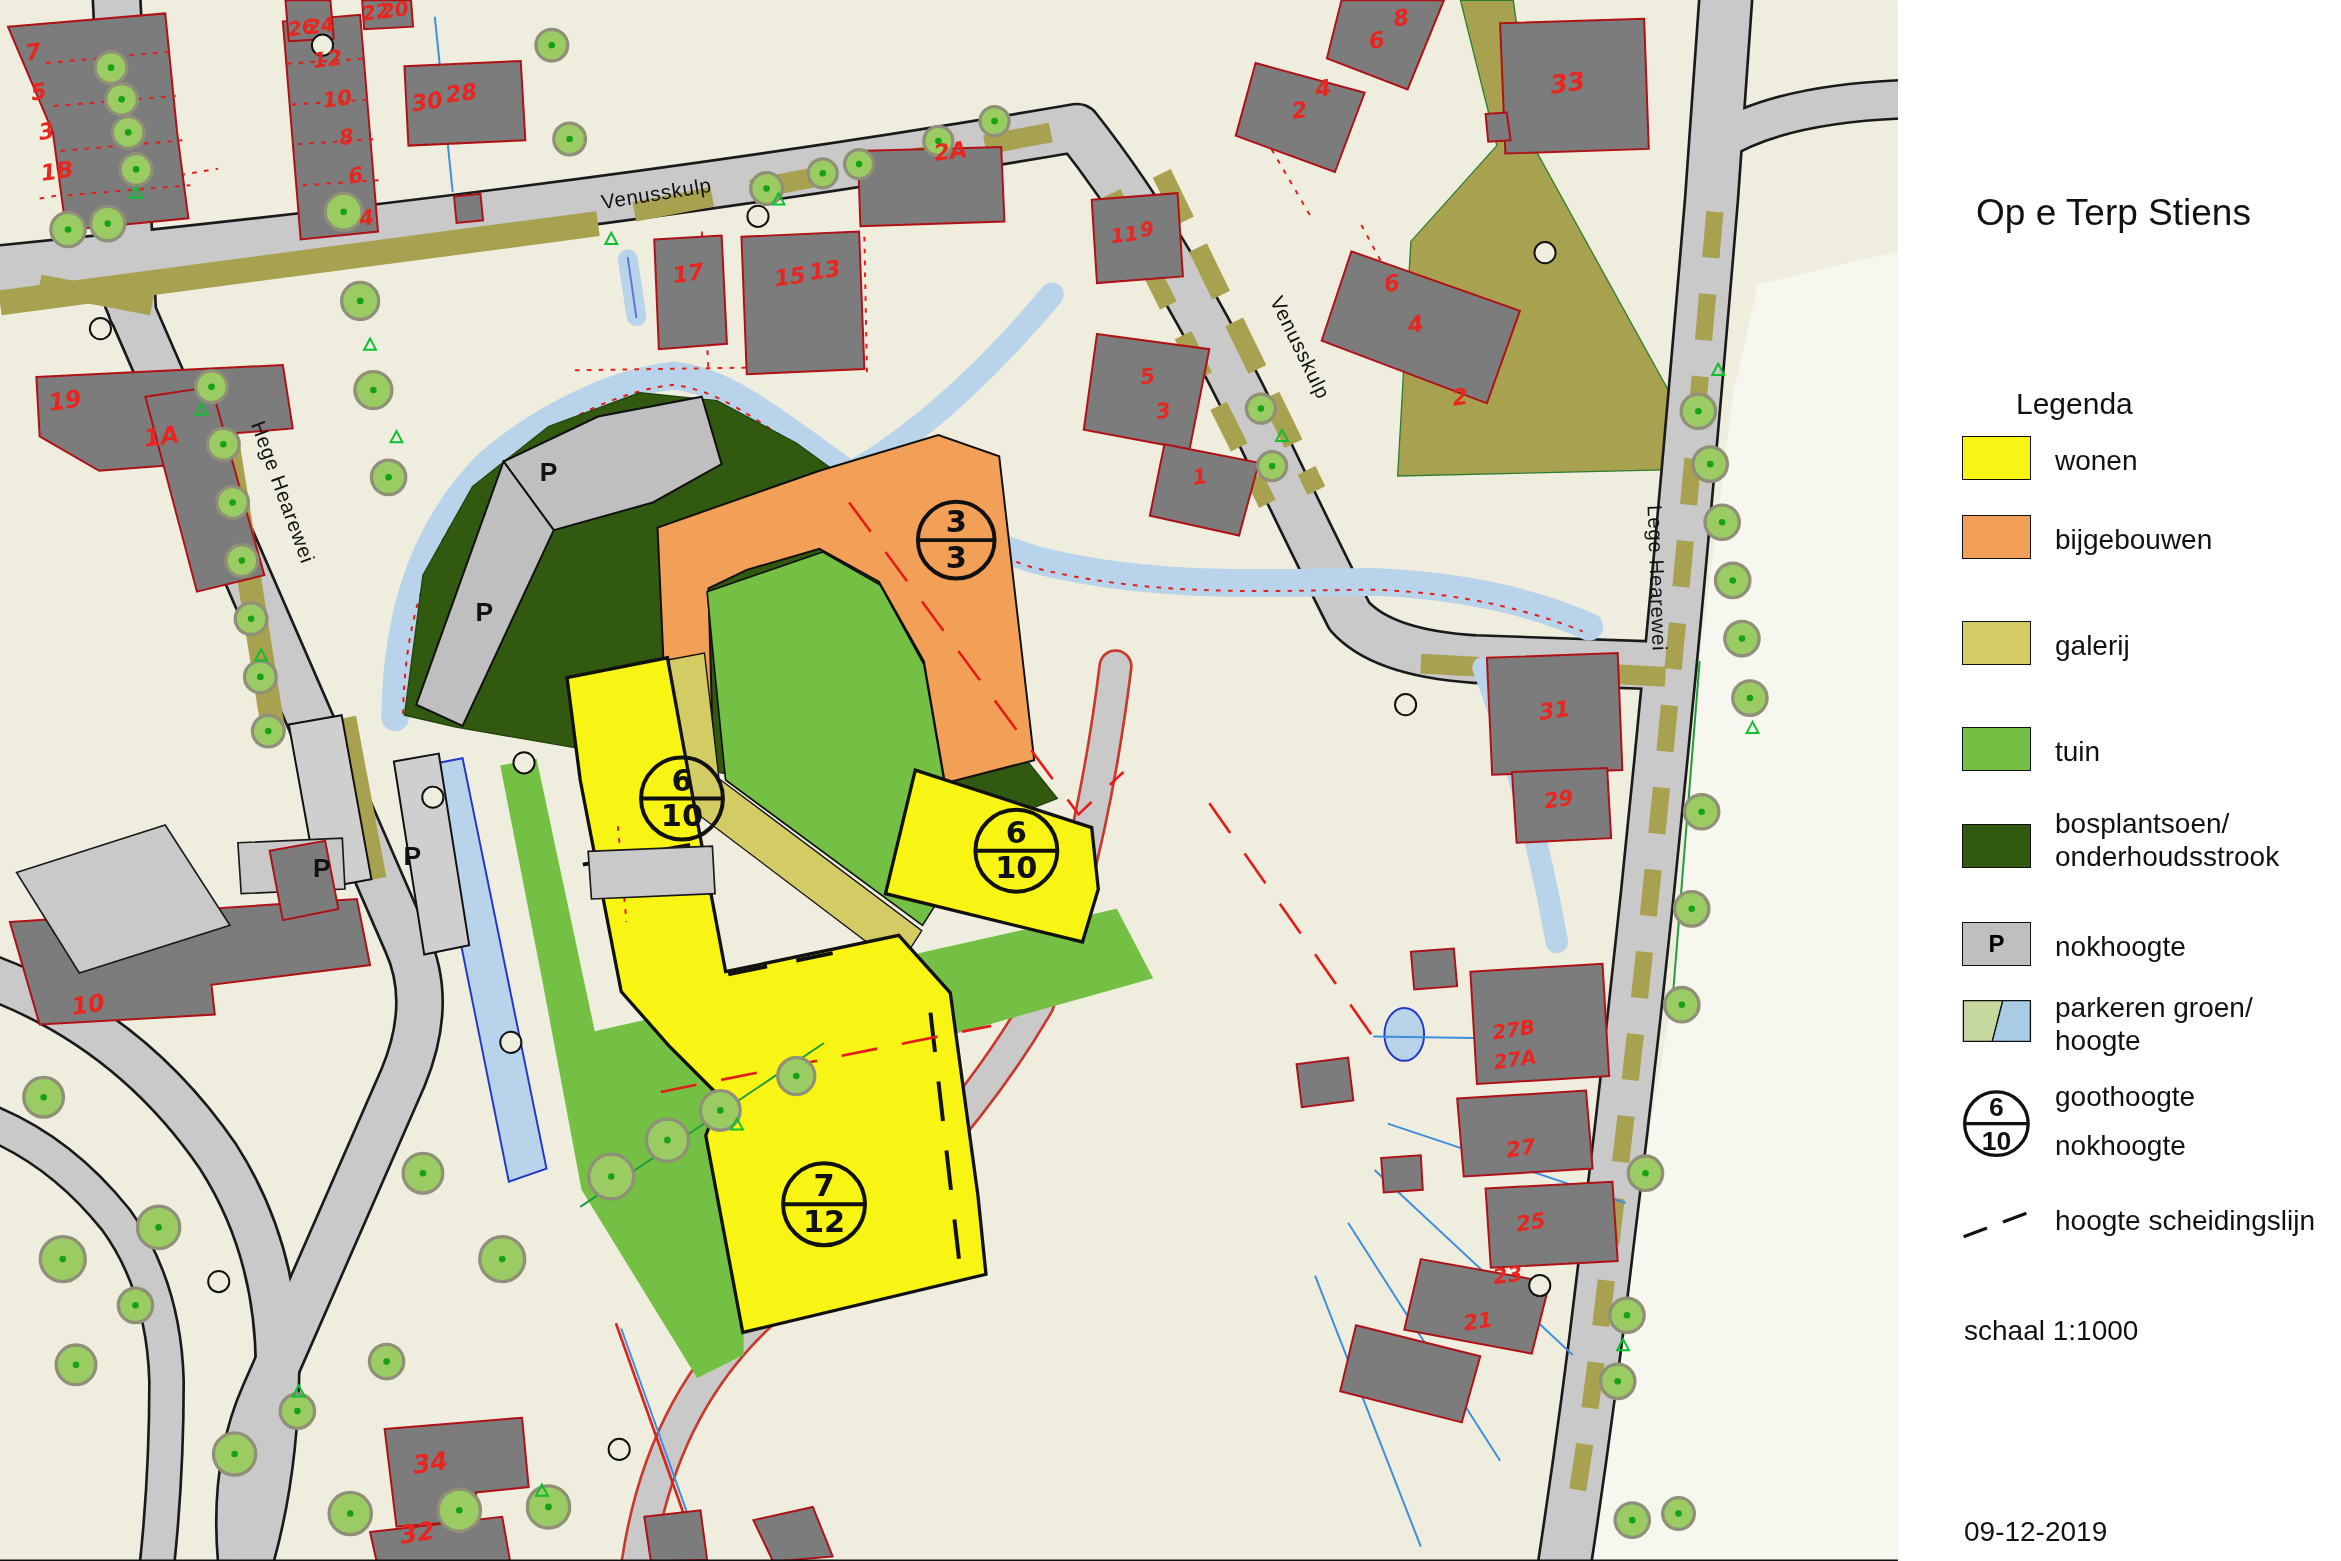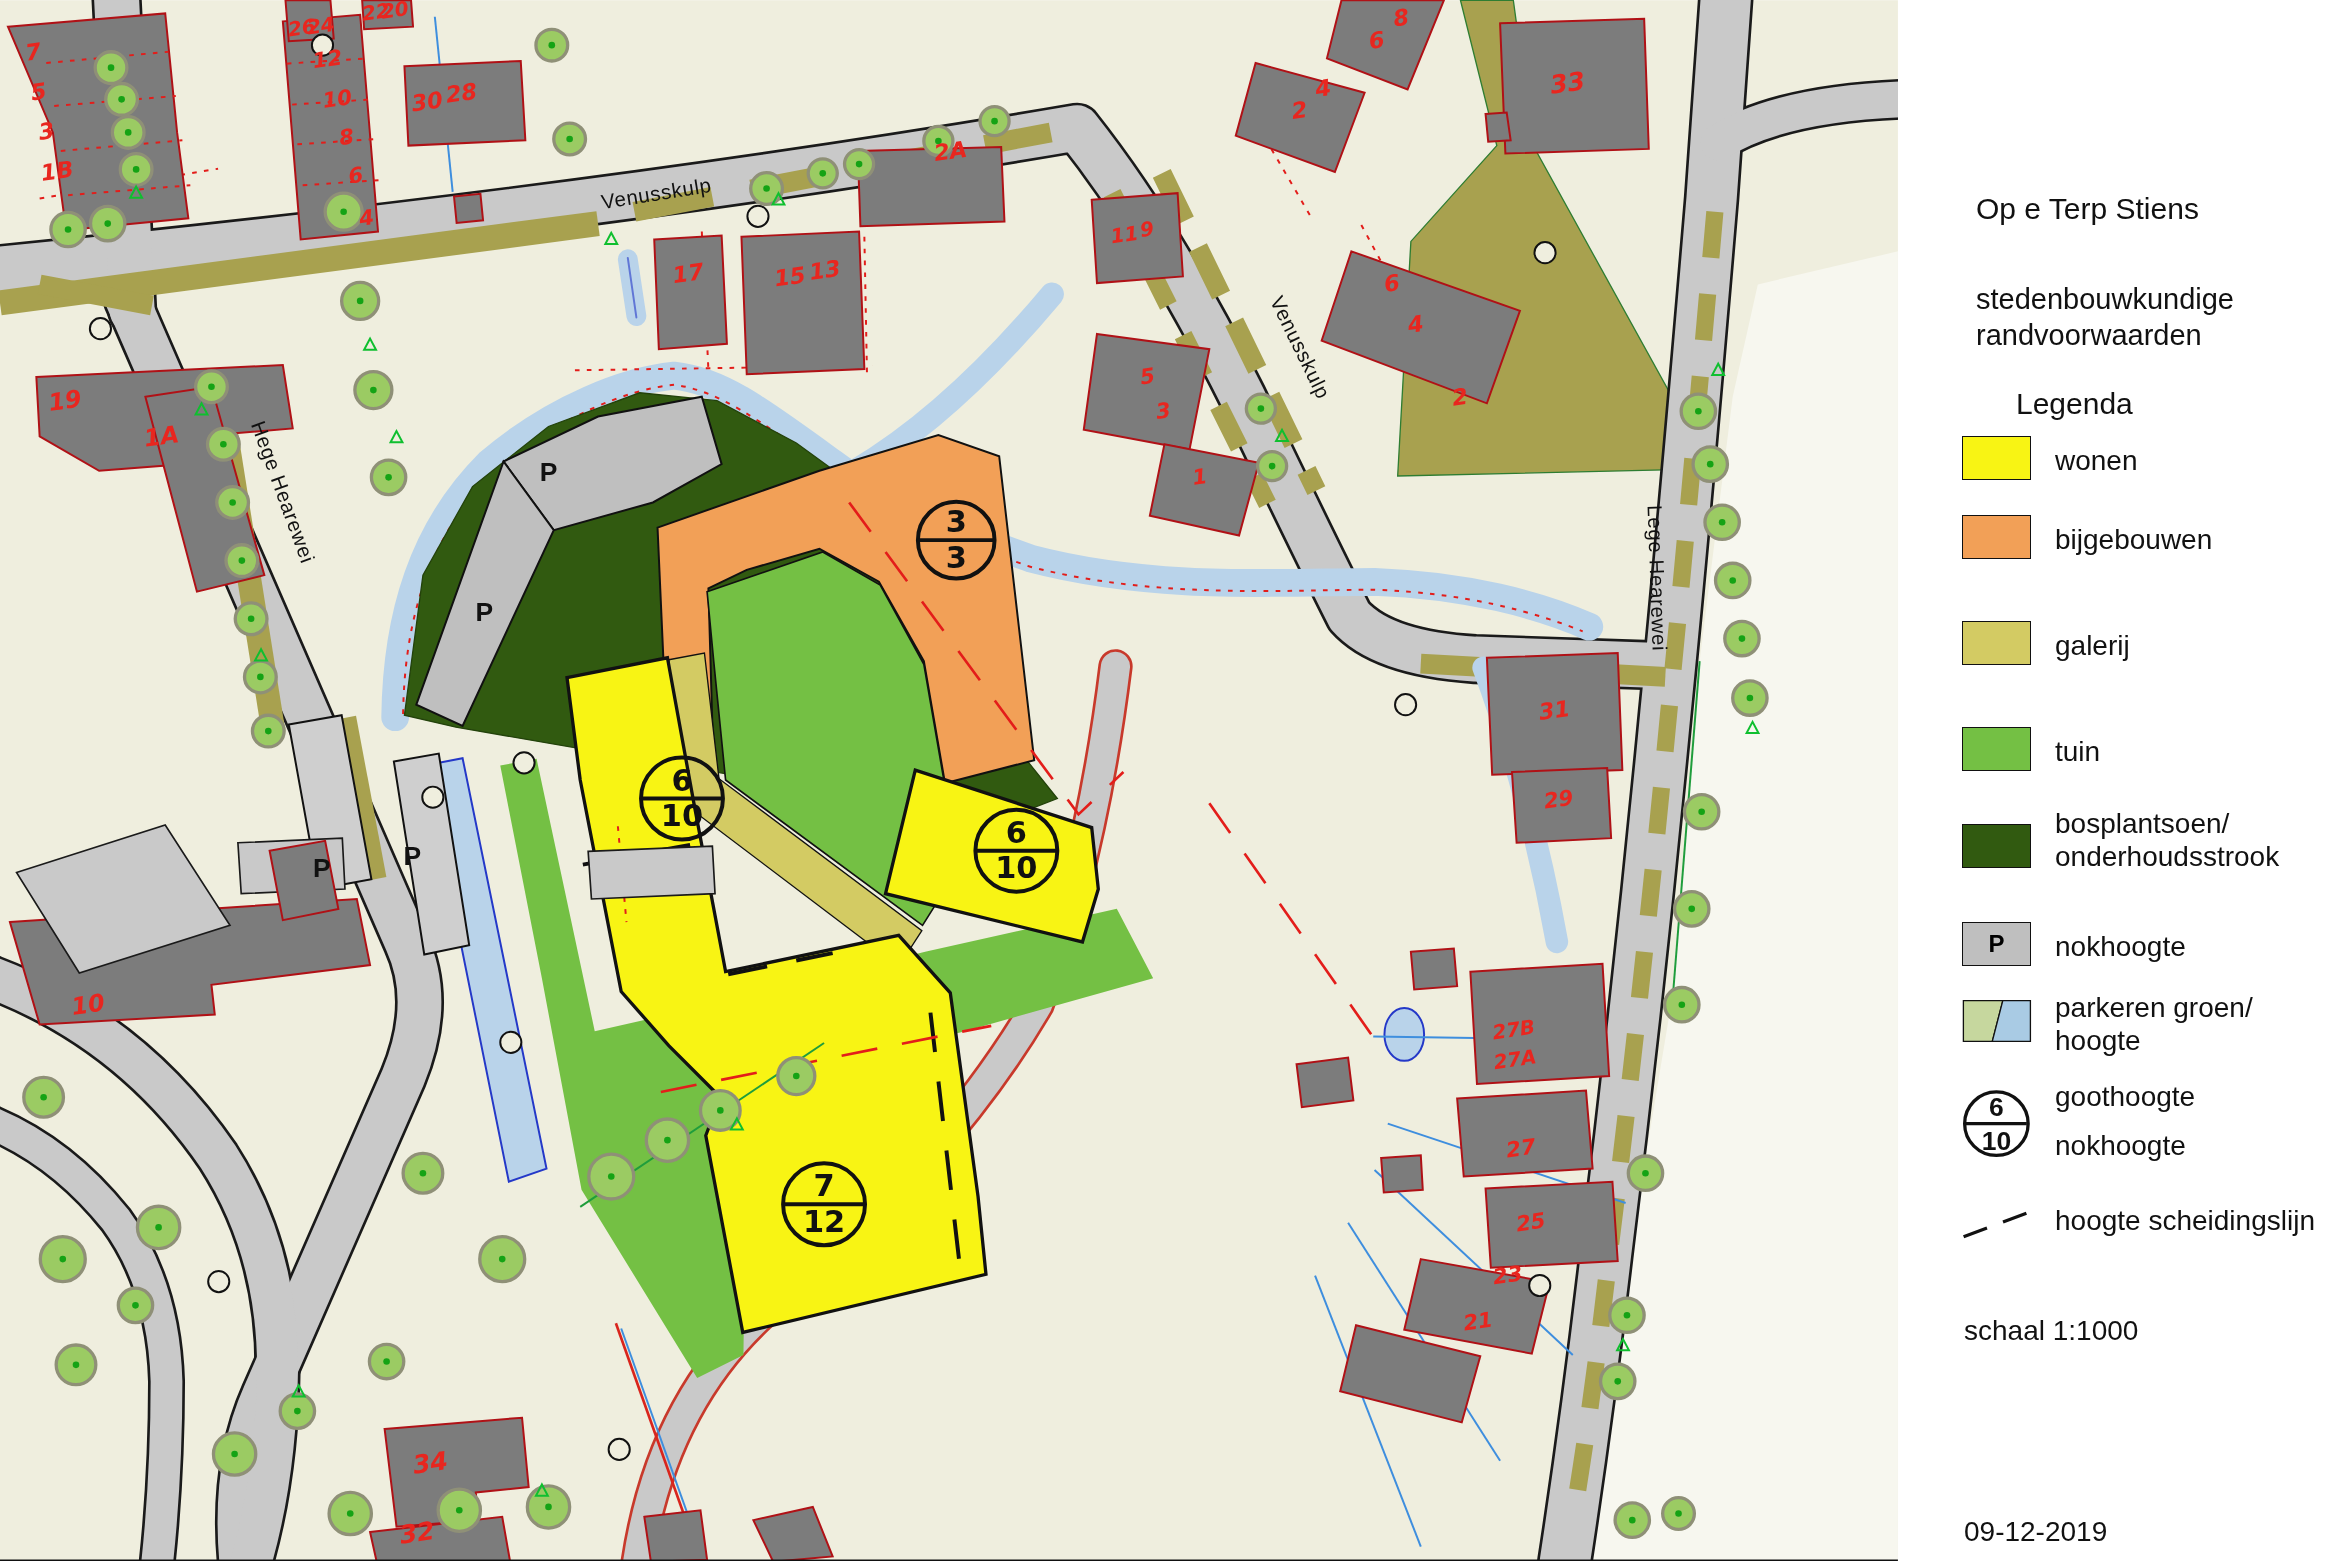--- a/index.html
+++ b/index.html
@@ -37,21 +37,21 @@
   .tri{fill:none;stroke:#0FBF2F;stroke-width:3;}
   .ucirc{fill:#EFEEDE;stroke:#111;stroke-width:3;}
   .hn{fill:#E8261F;font-style:italic;font-weight:bold;font-family:"DejaVu Sans",sans-serif;}
   .street{fill:#111;font-size:31px;letter-spacing:1px;}
   .plabel{fill:#111;font-size:40px;font-weight:bold;}
   .hc circle{fill:rgba(255,255,255,0.0);stroke:#111;stroke-width:6;}
   .hc line{stroke:#111;stroke-width:6;}
   .hc text{fill:#111;font-weight:bold;font-size:46px;text-anchor:middle;font-family:"DejaVu Sans",sans-serif;}
   
   #panel{position:absolute;left:1898px;top:0;width:444px;height:1562px;background:#ffffff;}
-  #panel .title{position:absolute;left:78px;top:192px;font-size:30px;color:#111;}
+  #panel .title{position:absolute;left:78px;top:192px;font-size:37px;color:#111;}
   #panel .subtitle{position:absolute;left:78px;top:281px;font-size:29px;line-height:36px;color:#111;}
   #panel .legend-title{position:absolute;left:118px;top:387px;font-size:30px;color:#111;}
   .lrow{position:absolute;left:64px;width:370px;height:46px;}
   .lsw{position:absolute;left:0;top:0;width:69px;height:44px;border:1.3px solid #111;box-sizing:border-box;}
   .ltxt{position:absolute;left:93px;top:8px;font-size:28px;color:#111;line-height:33px;}
   .footer{position:absolute;left:66px;font-size:28px;color:#111;line-height:37px;}
 </style>
 </head>
 <body>
 <div id="stage">
@@ -538,24 +538,20 @@
         <text x="733" y="940" class="plabel" text-anchor="middle">P</text>
         <text x="624" y="1308" class="plabel" text-anchor="middle">P</text>
         <text x="487" y="1327" class="plabel" text-anchor="middle">P</text>
       </g>
 
   <line x1="0" y1="2361" x2="2872" y2="2361" stroke="#111" stroke-width="3"></line>
 </svg>
 
 <div id="panel">
   <div class="title">Op e Terp Stiens</div>
-  <div class="subtitle">
-    <div>stedenbouwkundige</div>
-    <div>randvoorwaarden</div>
-  </div>
   <div class="legend-title">Legenda</div>
 
   <div class="lrow" style="top:436px">
     <div class="lsw" style="background:#F8F414"></div>
     <div class="ltxt">wonen</div>
   </div>
   <div class="lrow" style="top:621px">
     <div class="lsw" style="background:#D3CB63"></div>
     <div class="ltxt">galerij</div>
   </div>

